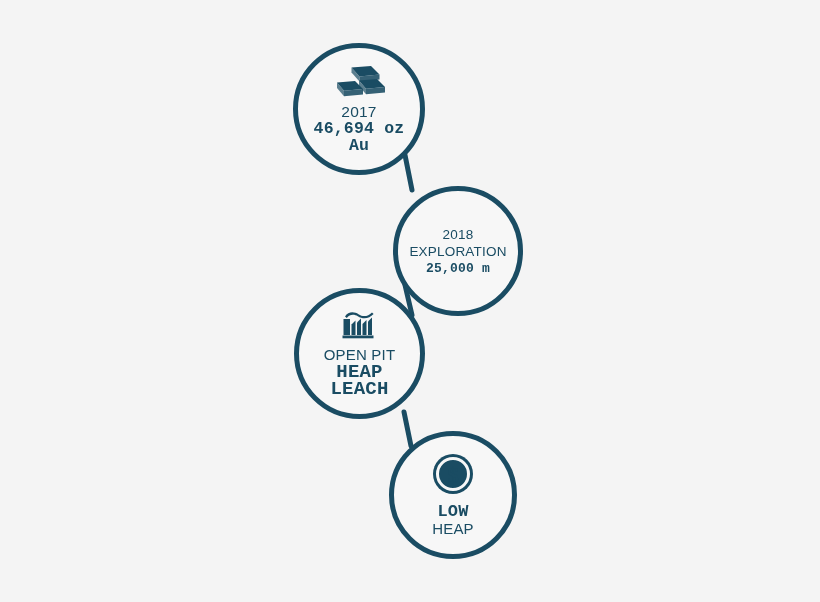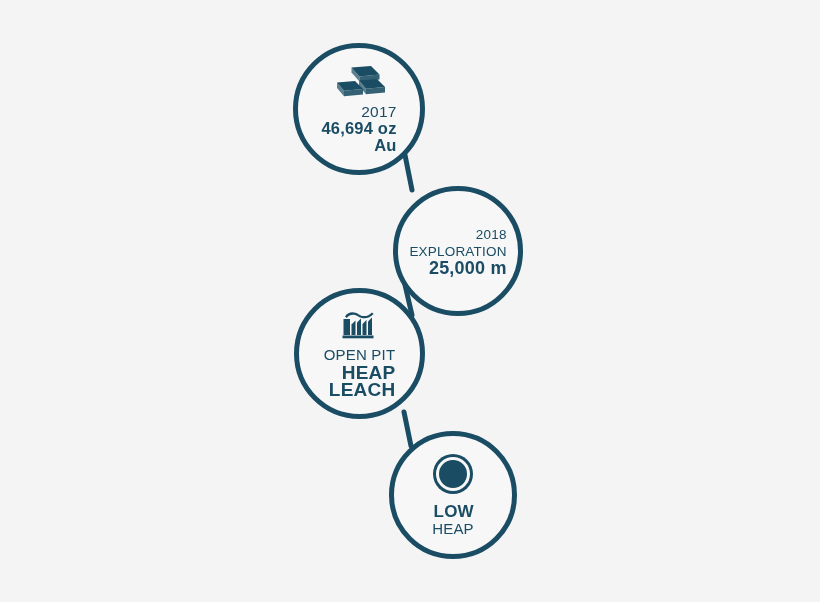--- a/index.html
+++ b/index.html
@@ -35,39 +35,40 @@
   
   .node {
     position: absolute;
     border-radius: 50%;
     background: #f7f7f7;
     box-sizing: border-box;
     display: flex;
     flex-direction: column;
     align-items: center;
     justify-content: center;
-    text-align: right;
+    text-align: center;
   }
 
   .node-icon {
     display: block;
     line-height: 0;
     margin-bottom: 2px;
   }
 
   .node-text {
     color: #1a4c63;
     letter-spacing: 0.2px;
   }
 
   .line-reg {
     font-weight: 400;
   }
   .line-bold {
     font-weight: 700;
+    font-family: Liberation Mono, monospace;
   }
 
   
   #node-production {
     left: 293px;
     top: 43px;
     width: 132px;
     height: 132px;
     border: 5px solid #1a4c63;
   }
@@ -77,21 +78,21 @@
 
   
   #node-exploration {
     left: 393px;
     top: 186px;
     width: 130px;
     height: 130px;
     border: 5px solid #1a4c63;
   }
   #node-exploration .node-text { font-size: 13.5px; line-height: 17px; }
-  #node-exploration .line-bold { font-size: 18px; }
+  #node-exploration .line-bold { font-size: 13px; }
 
   
   #node-method {
     left: 294px;
     top: 288px;
     width: 131px;
     height: 131px;
     border: 5px solid #1a4c63;
   }
   #node-method .node-icon { margin-bottom: 6px; }

